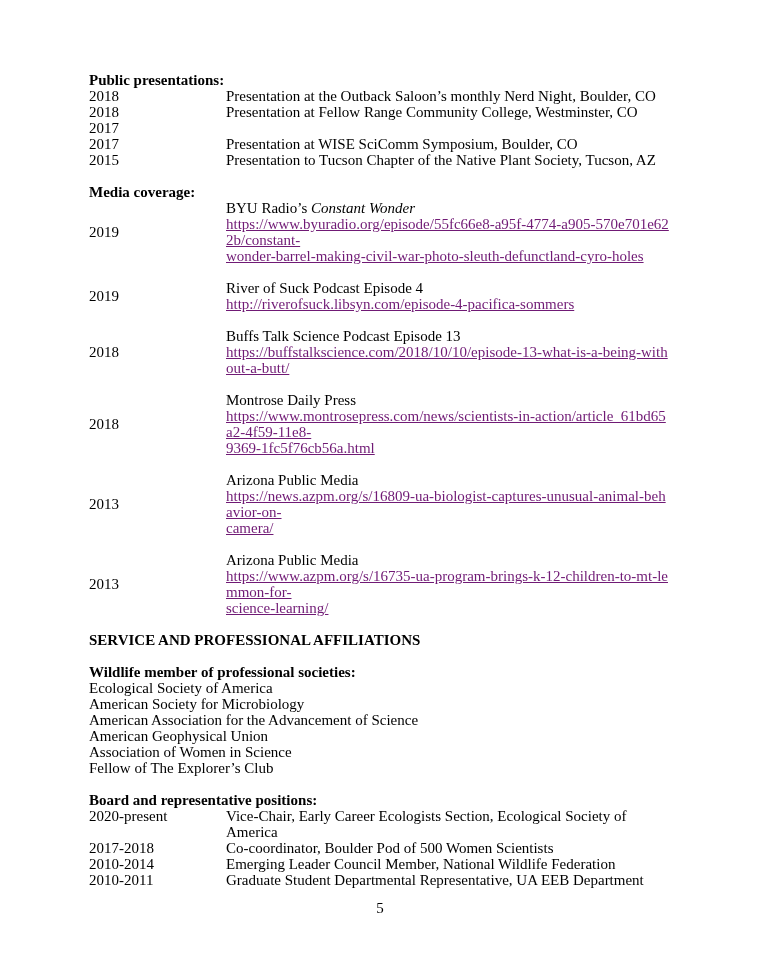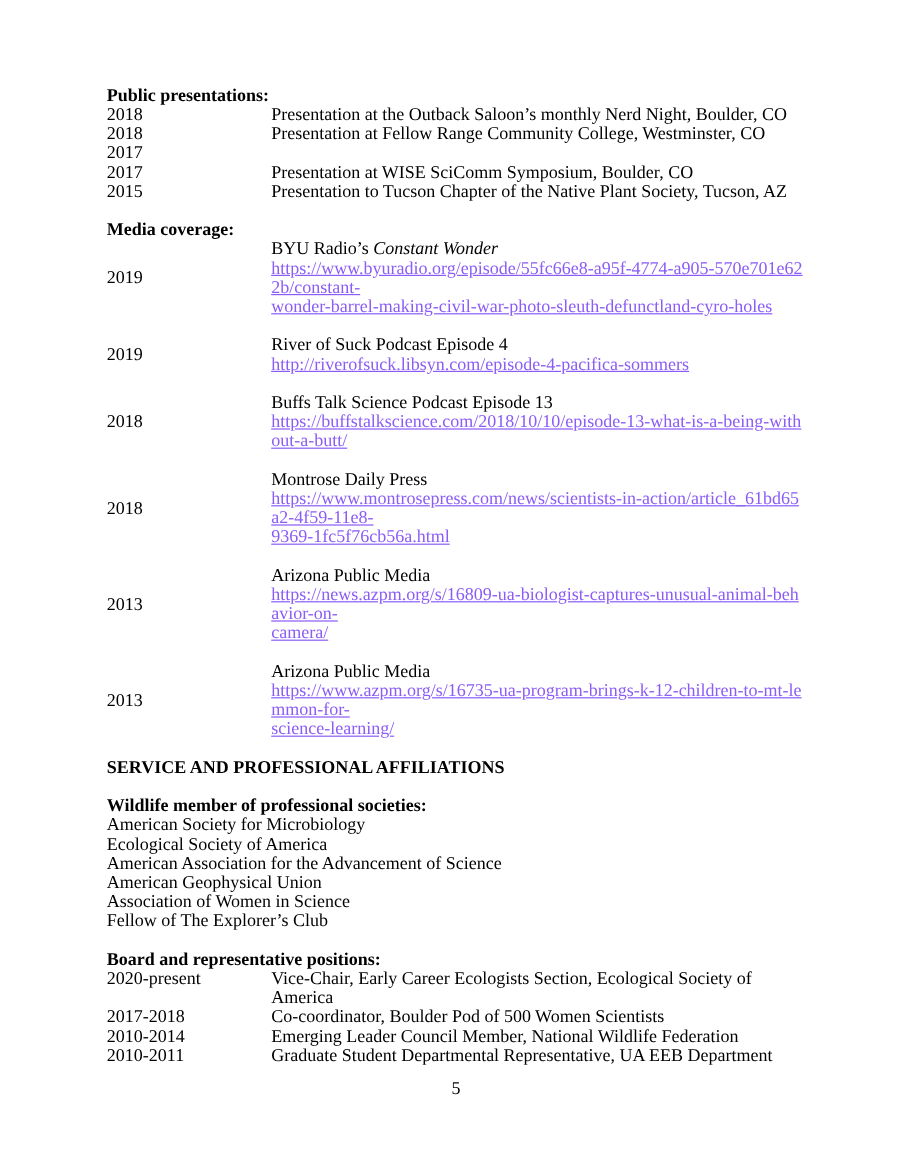--- a/index.html
+++ b/index.html
@@ -22,21 +22,21 @@
   }
   .sec { margin: 0 0 16px 0; }
   .h { font-weight: bold; }
   .row { display: flex; align-items: flex-start; }
   .year { flex: 0 0 89px; }
   .desc { flex: 1; margin-left: 48px; }
   .entry { display: flex; align-items: center; }
   .entry + .entry { margin-top: 16px; }
   .title em { }
   a.url {
-    color: #8b5cf6;
+    color: #701a75;
     text-decoration: underline;
     cursor: pointer;
     word-break: break-all;
   }
   .footer {
     position: absolute;
     left: 0;
     top: 900px;
     width: 100%;
     text-align: center;
@@ -122,22 +122,22 @@
         </div>
       </div>
     </section>
 
     <section class="sec">
       <div class="h">SERVICE AND PROFESSIONAL AFFILIATIONS</div>
     </section>
 
     <section class="sec">
       <div class="h">Wildlife member of professional societies:</div>
+      <div>Ecological Society of America</div>
       <div>American Society for Microbiology</div>
-      <div>Ecological Society of America</div>
       <div>American Association for the Advancement of Science</div>
       <div>American Geophysical Union</div>
       <div>Association of Women in Science</div>
       <div>Fellow of The Explorer’s Club</div>
     </section>
 
     <section class="sec">
       <div class="h">Board and representative positions:</div>
       <div class="row">
         <span class="year">2020-present</span>

